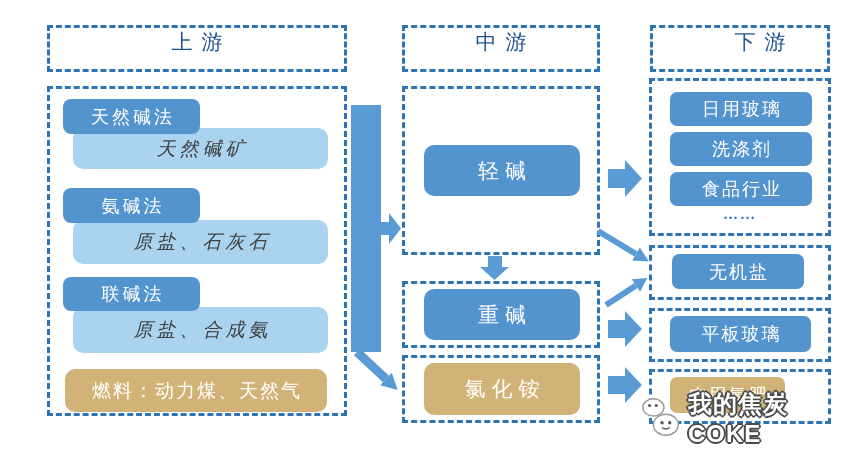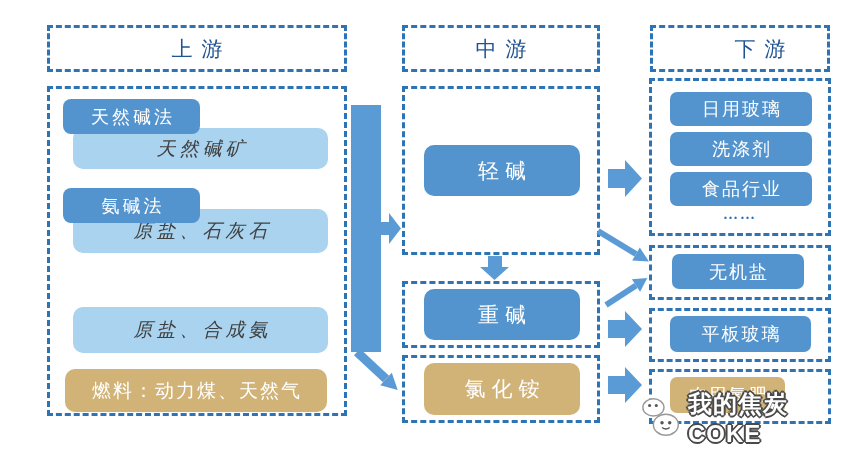--- a/index.html
+++ b/index.html
@@ -1,21 +1,21 @@
 <!DOCTYPE html>
 <html><head>
 <meta charset="utf-8">
 <style>
   html,body{margin:0;padding:0;background:#ffffff;}
   .canvas{
     position:relative;width:854px;height:451px;background:#ffffff;overflow:hidden;
     font-family:"Liberation Serif","DejaVu Serif",serif;
   }
   .dashed{position:absolute;border:3px dashed #2e74b5;box-sizing:border-box;background:transparent;}
-  .hdr{display:flex;align-items:center;justify-content:center;
+  .hdr{display:flex;align-items:flex-start;justify-content:center;
        color:#1f5391;font-size:21px;letter-spacing:9px;text-indent:9px;font-weight:500;}
   .node{position:absolute;display:flex;align-items:center;justify-content:center;
         box-sizing:border-box;color:#ffffff;}
   .blue{background:#5494ce;}
   .lightblue{background:#a9d3ef;color:#3f3f3f;}
   .tan{background:#d2b377;}
   .method{font-size:18px;letter-spacing:3px;text-indent:3px;border-radius:8px;z-index:3;}
   .material{font-size:19px;letter-spacing:4px;text-indent:4px;border-radius:10px;z-index:2;font-style:italic;}
   .fuel{font-size:19px;letter-spacing:2px;text-indent:2px;border-radius:10px;z-index:2;}
   .mid-node{font-size:21px;letter-spacing:6px;text-indent:6px;border-radius:10px;z-index:2;}
@@ -48,29 +48,32 @@
 
   <div class="dashed" style="left:47px;top:86px;width:300px;height:330px;"></div>
 
   <div class="node lightblue material" style="left:73px;top:128px;width:255px;height:41px;">
     <span>天然碱矿</span>
   </div>
   <div class="node blue method" style="left:63px;top:99px;width:137px;height:35px;">
     <span>天然碱法</span>
   </div>
 
-  <div class="node lightblue material" style="left:73px;top:209px;width:255px;height:44px;">
+  <div class="node lightblue material" style="left:73px;top:220px;width:255px;height:44px;">
     <span>原盐、石灰石</span>
   </div>
   <div class="node blue method" style="left:63px;top:188px;width:137px;height:35px;">
     <span>氨碱法</span>
   </div>
 
   <div class="node lightblue material" style="left:73px;top:307px;width:255px;height:46px;">
     <span>原盐、合成氨</span>
+  </div>
+  <div class="node blue method" style="left:63px;top:277px;width:137px;height:34px;">
+    <span>联碱法</span>
   </div>
 
   <div class="node tan fuel" style="left:65px;top:369px;width:262px;height:43px;text-align:right;">
     <span>燃料：动力煤、天然气</span>
   </div>
 
   <div class="dashed" style="left:402px;top:86px;width:198px;height:169px;"></div>
   <div class="node blue mid-node" style="left:424px;top:145px;width:156px;height:51px;">
     <span>轻碱</span>
   </div>

